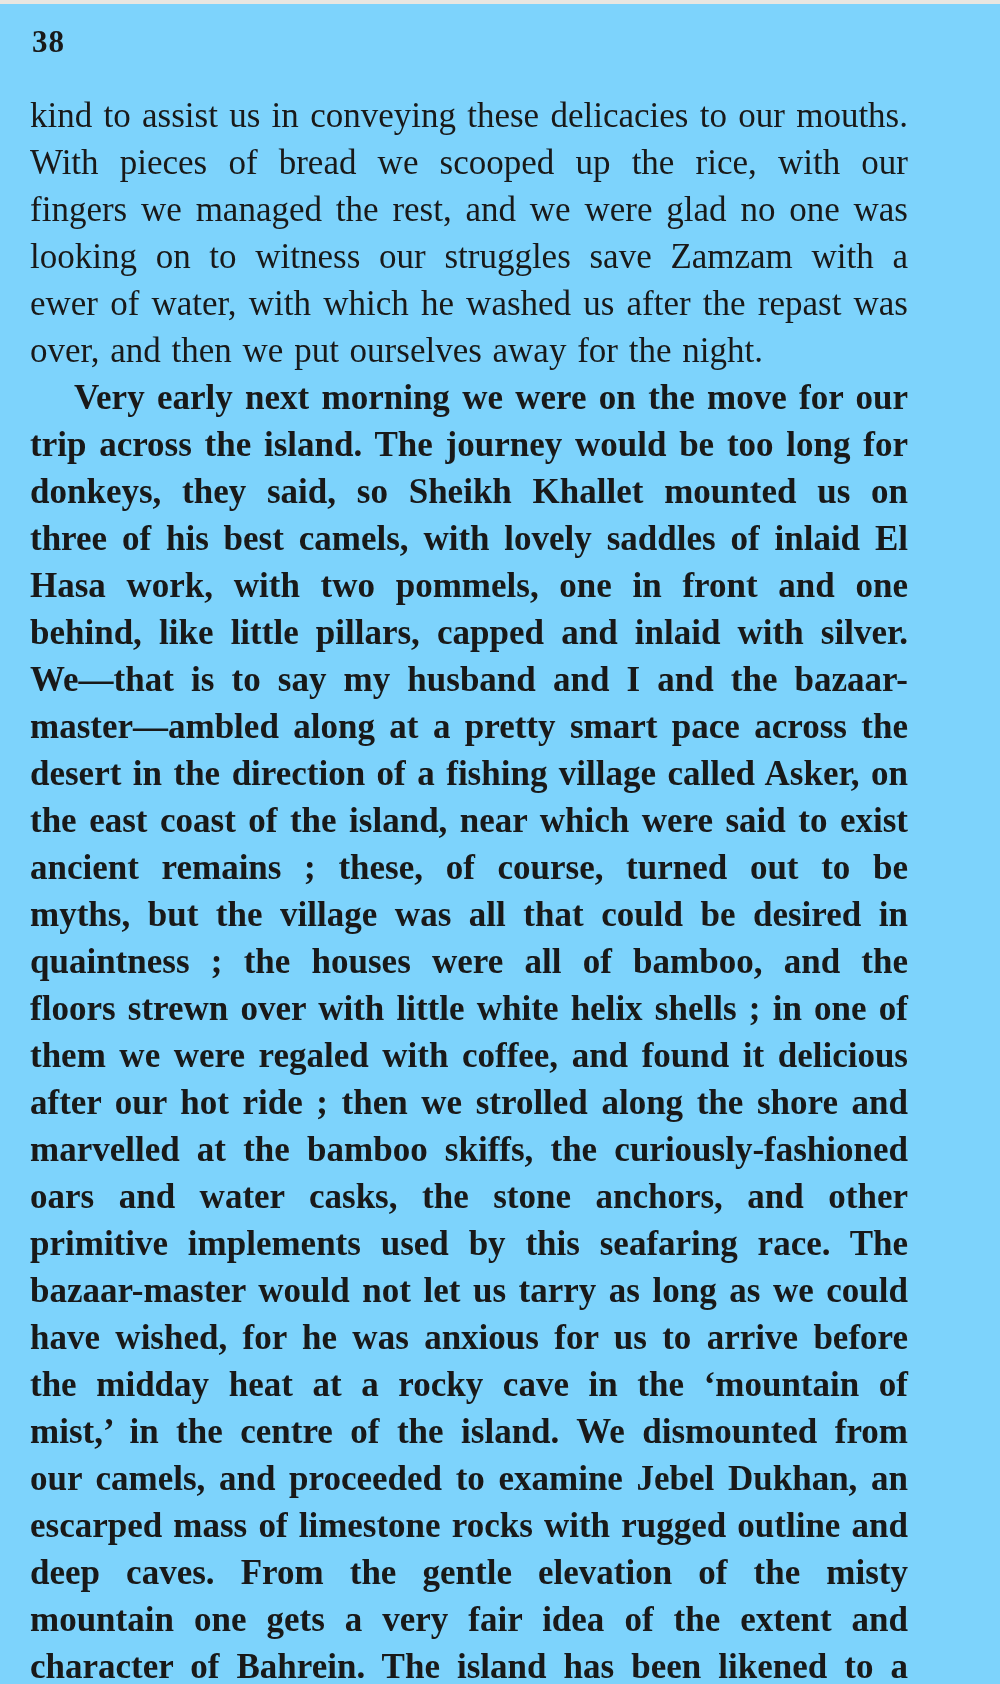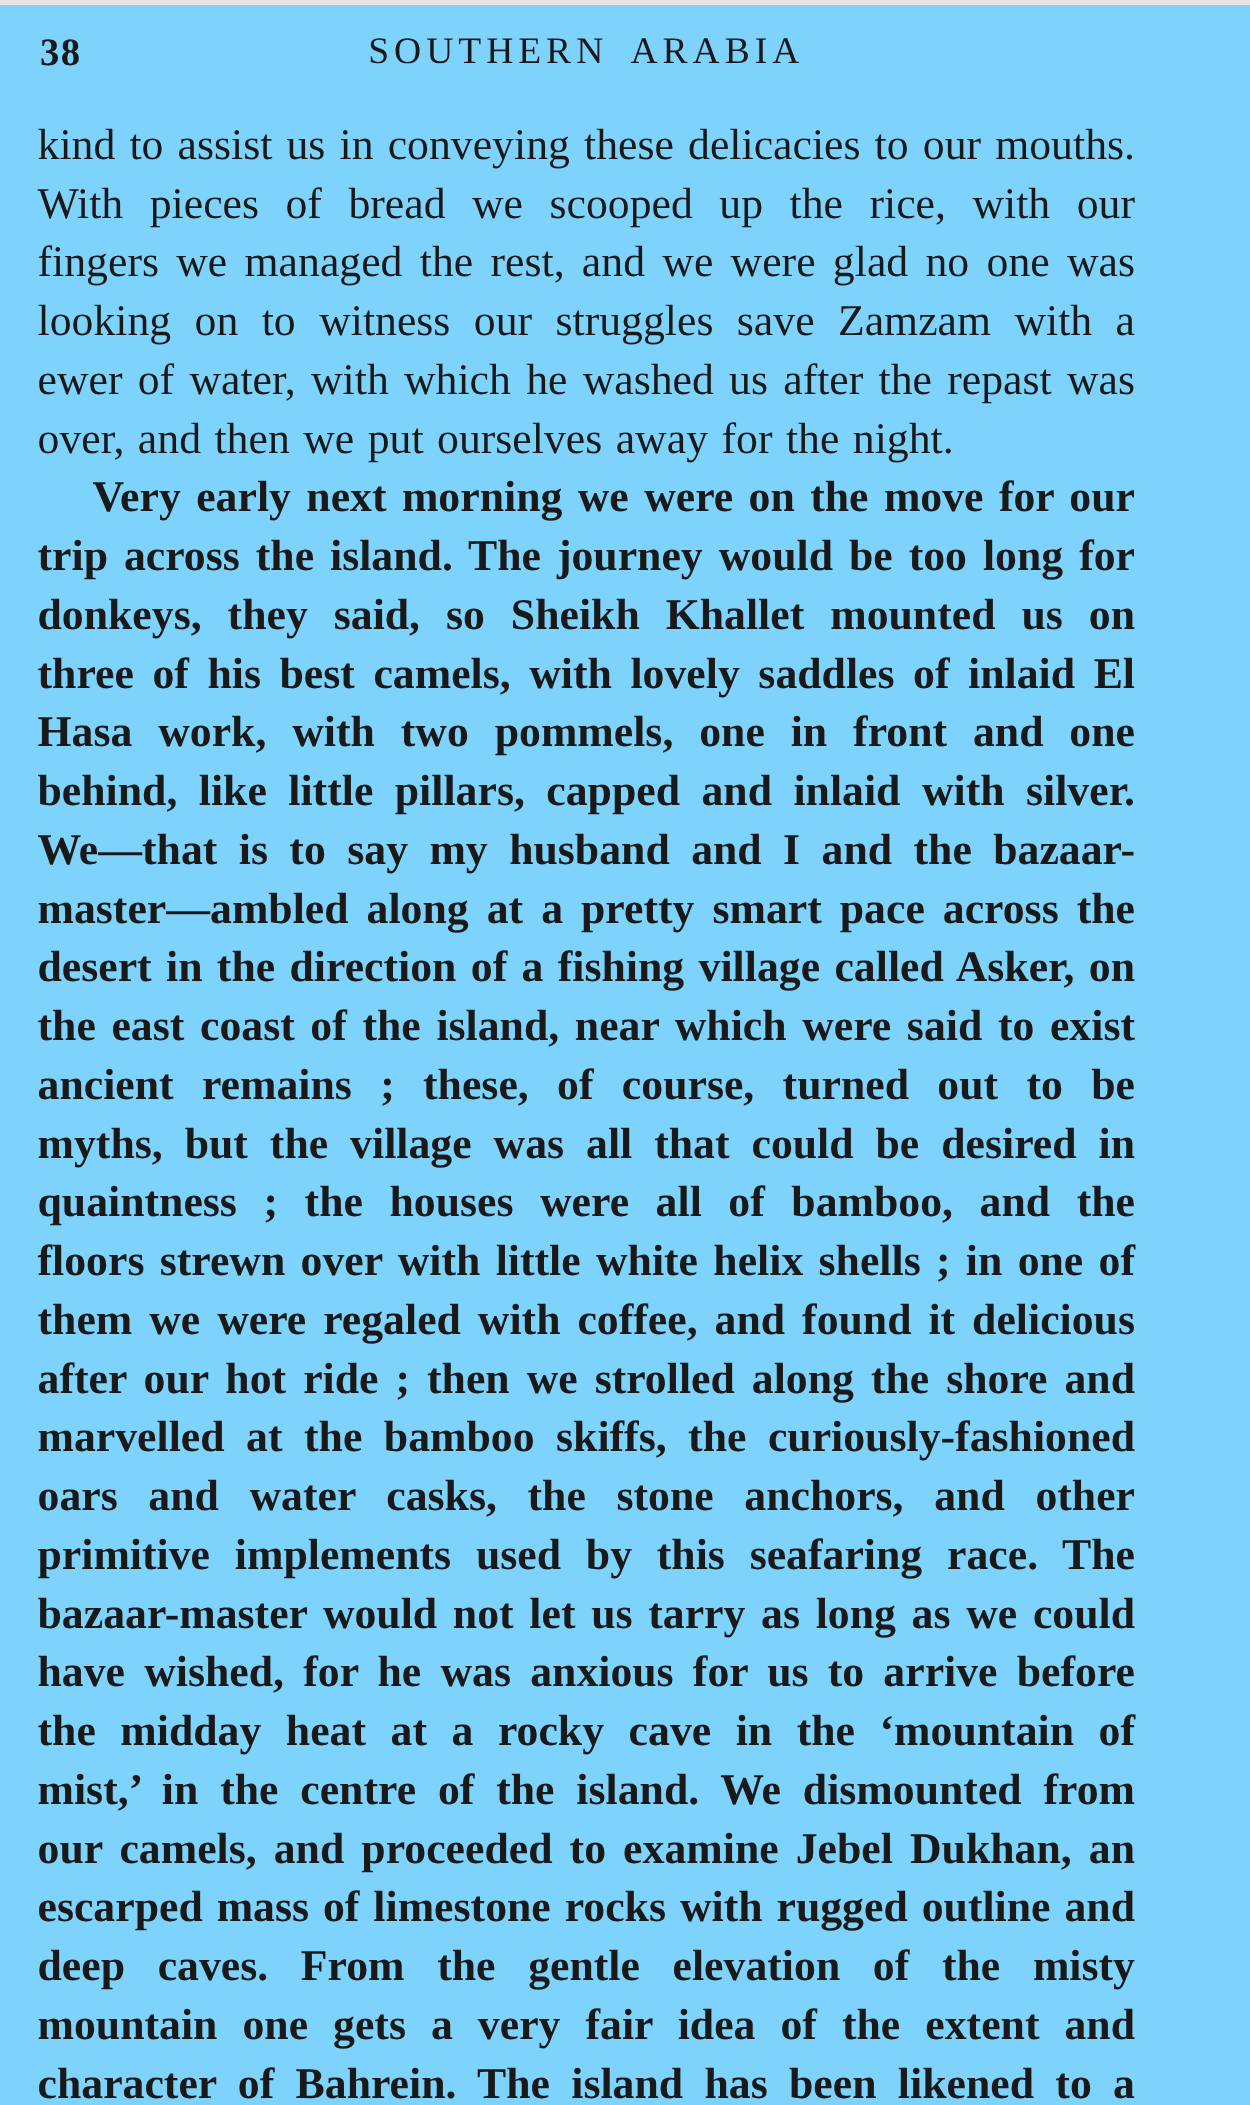--- a/index.html
+++ b/index.html
@@ -54,21 +54,20 @@
     font-weight: bold;
   }
 </style>
 </head>
 <body>
 
 <div class="page">
 
   <header class="page-header">
     <span class="page-number">38</span>
-    <span class="header-title">SOUTHERN ARABIA</span>
   </header>
 
   <main class="page-body">
     <p class="para">kind to assist us in conveying these delicacies to our mouths. With pieces of bread we scooped up the rice, with our fingers we managed the rest, and we were glad no one was looking on to witness our struggles save Zamzam with a ewer of water, with which he washed us after the repast was over, and then we put ourselves away for the night.</p>
     <p class="para indented">Very early next morning we were on the move for our trip across the island.  The journey would be too long for donkeys, they said, so Sheikh Khallet mounted us on three of his best camels, with lovely saddles of inlaid El Hasa work, with two pommels, one in front and one behind, like little pillars, capped and inlaid with silver.  We—that is to say my husband and I and the bazaar-master—ambled along at a pretty smart pace across the desert in the direction of a fishing village called Asker, on the east coast of the island, near which were said to exist ancient remains ; these, of course, turned out to be myths, but the village was all that could be desired in quaintness ;  the houses were all of bamboo, and the floors strewn over with little white helix shells ; in one of them we were regaled with coffee, and found it delicious after our hot ride ;  then we strolled along the shore and marvelled at the bamboo skiffs, the curiously-fashioned oars and water casks, the stone anchors, and other primitive implements used by this seafaring race.  The bazaar-master would not let us tarry as long as we could have wished, for he was anxious for us to arrive before the midday heat at a rocky cave in the ‘mountain of mist,’ in the centre of the island.  We dismounted from our camels, and proceeded to examine Jebel Dukhan, an escarped mass of limestone rocks with rugged outline and deep caves.  From the gentle elevation of the misty mountain one gets a very fair idea of the extent and character of Bahrein.  The island has been likened to a sheet of silver in a sea of pearl, but it looked to us anything but silvery, and for all the world like</p>
   </main>
 
 </div>
 
 </body></html>

